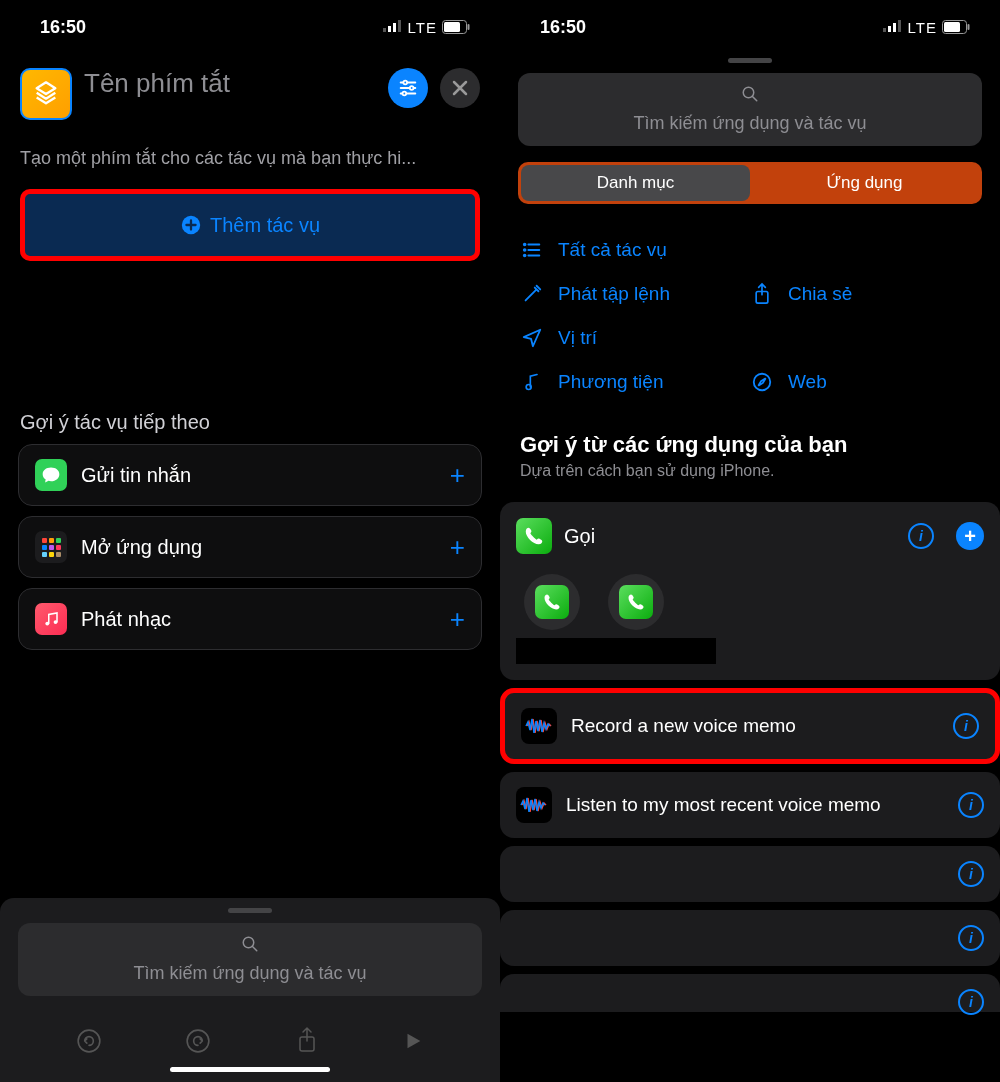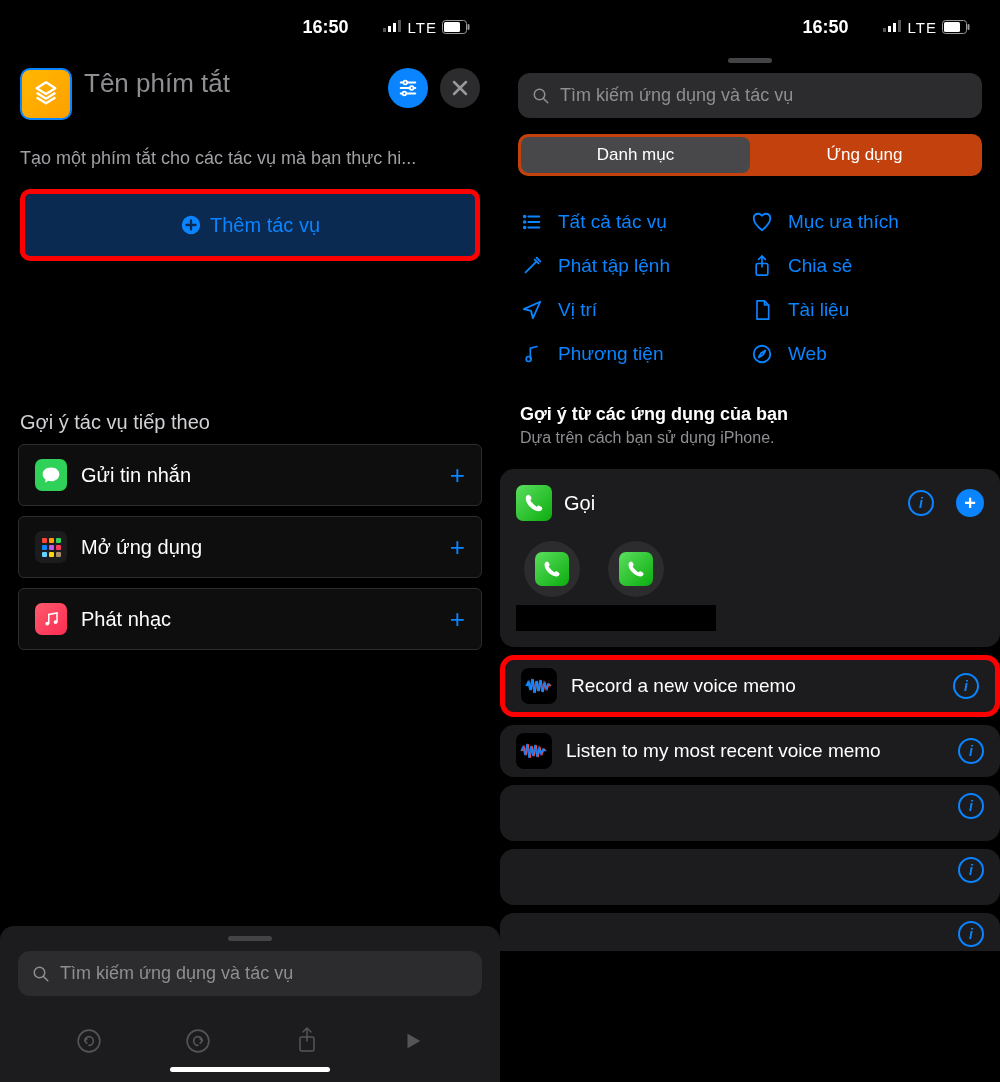--- a/index.html
+++ b/index.html
@@ -13,21 +13,21 @@
 }
 .screen {
   width: 500px;
   height: 1082px;
   position: relative;
   background: #000;
   overflow: hidden;
 }
 .status-bar {
   display: flex;
-  justify-content: flex-end;
+  justify-content: space-between;
   align-items: center;
   padding: 12px 30px 8px 40px;
   font-size: 18px;
   font-weight: 600;
   height: 50px;
   gap: 34px;
 }
 .status-right {
   display: flex;
   align-items: center;
@@ -105,21 +105,21 @@
 .section-title {
   padding: 0 20px;
   font-size: 20px;
   color: #d1d1d6;
   margin-top: 150px;
 }
 .suggestion-item {
   margin: 10px 18px 0 18px;
   background: #0e0e0f;
   border: 1px solid #2d2d30;
-  border-radius: 6px;
+  border-radius: 14px;
   padding: 14px 16px;
   display: flex;
   align-items: center;
   gap: 14px;
   font-size: 20px;
 }
 .suggestion-item:first-of-type { margin-top: 18px; }
 .app-icon {
   width: 32px;
   height: 32px;
@@ -150,20 +150,21 @@
 .search-bar {
   margin: 8px 18px 16px 18px;
   background: #2c2c2e;
   border-radius: 12px;
   padding: 12px 14px;
   display: flex;
   align-items: center;
   gap: 10px;
   font-size: 18px;
   color: #8e8e93;
+  flex-direction: column;
 }
 .toolbar-row {
   display: flex;
   justify-content: space-around;
   padding: 14px 34px 22px 34px;
   align-items: center;
 }
 .home-indicator {
   width: 160px; height: 5px;
   background: #fff;
@@ -212,35 +213,35 @@
   color: #0a84ff;
   font-size: 19px;
 }
 .cat-icon {
   width: 24px; height: 24px;
   display: flex; align-items: center; justify-content: center;
   color: #0a84ff;
 }
 .apps-section-title {
   padding: 20px 20px 4px 20px;
-  font-size: 18px;
+  font-size: 22px;
   font-weight: 600;
 }
 .apps-subtitle {
   padding: 0 20px 14px 20px;
   font-size: 16px;
   color: #8e8e93;
 }
 .app-card {
   margin: 8px 0;
   background: #1c1c1e;
   border-radius: 14px;
   padding: 16px;
 }
-.app-card.slim { padding: 8px 16px; }
+.app-card.slim { padding: 15px 16px; }
 .app-card-header {
   display: flex;
   align-items: center;
   gap: 12px;
 }
 .app-card-title { flex: 1; font-size: 20px; font-weight: 500; }
 .info-circle {
   width: 26px; height: 26px;
   border-radius: 50%;
   border: 2px solid #0a84ff;
@@ -464,28 +465,20 @@
               <line x1="8" y1="6" x2="20" y2="6"></line>
               <line x1="8" y1="12" x2="20" y2="12"></line>
               <line x1="8" y1="18" x2="20" y2="18"></line>
               <circle cx="4" cy="6" r="1" fill="#0a84ff"></circle>
               <circle cx="4" cy="12" r="1" fill="#0a84ff"></circle>
               <circle cx="4" cy="18" r="1" fill="#0a84ff"></circle>
             </svg>
           </span>
         <span>Tất cả tác vụ</span>
       </div>
-      <div class="cat-item">
-        <span class="cat-icon">
-            <svg width="22" height="22" viewBox="0 0 24 24" stroke="#0a84ff" stroke-width="2" fill="none">
-              <path d="M12 21 C12 21 3 14 3 8 C3 5 5 3 8 3 C10 3 11 4 12 5 C13 4 14 3 16 3 C19 3 21 5 21 8 C21 14 12 21 12 21 Z"></path>
-            </svg>
-          </span>
-        <span>Mục ưa thích</span>
-      </div>
     </div>
     <div class="cat-row">
       <div class="cat-item">
         <span class="cat-icon">
             <svg width="22" height="22" viewBox="0 0 24 24" stroke="#0a84ff" stroke-width="2" fill="none" stroke-linecap="round">
               <path d="M5 19 L17 7 M15 5 L19 9 M17 3 L21 7"></path>
             </svg>
           </span>
         <span>Phát tập lệnh</span>
       </div>
@@ -500,28 +493,20 @@
       </div>
     </div>
     <div class="cat-row">
       <div class="cat-item">
         <span class="cat-icon">
             <svg width="22" height="22" viewBox="0 0 24 24" stroke="#0a84ff" stroke-width="2" fill="none" stroke-linejoin="round">
               <path d="M3 11 L21 3 L13 21 L11 13 Z"></path>
             </svg>
           </span>
         <span>Vị trí</span>
-      </div>
-      <div class="cat-item">
-        <span class="cat-icon">
-            <svg width="20" height="24" viewBox="0 0 24 28" stroke="#0a84ff" stroke-width="2" fill="none" stroke-linejoin="round">
-              <path d="M6 3 H15 L20 8 V25 H6 Z M15 3 V8 H20"></path>
-            </svg>
-          </span>
-        <span>Tài liệu</span>
       </div>
     </div>
     <div class="cat-row">
       <div class="cat-item">
         <span class="cat-icon">
             <svg width="20" height="22" viewBox="0 0 24 24" stroke="#0a84ff" stroke-width="2" fill="none">
               <path d="M10 18 V5 L18 3" stroke-linecap="round"></path>
               <circle cx="8" cy="18" r="3"></circle>
             </svg>
           </span>

